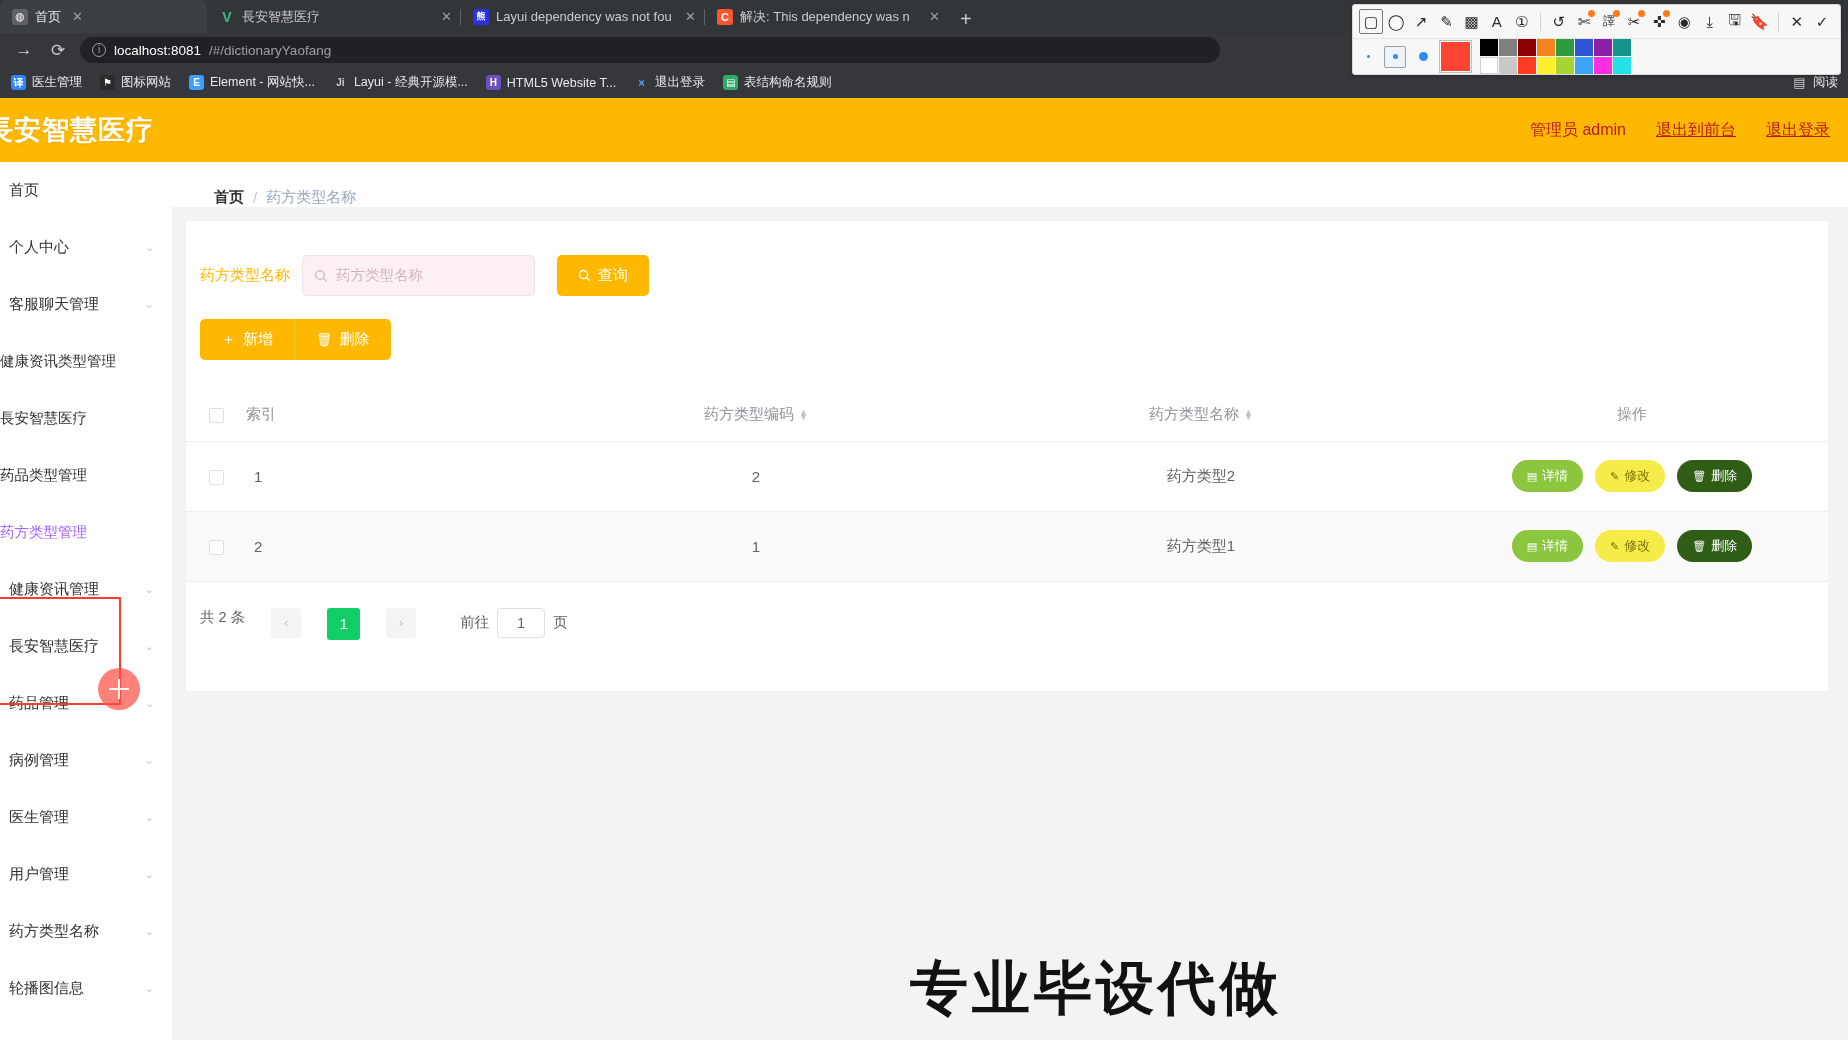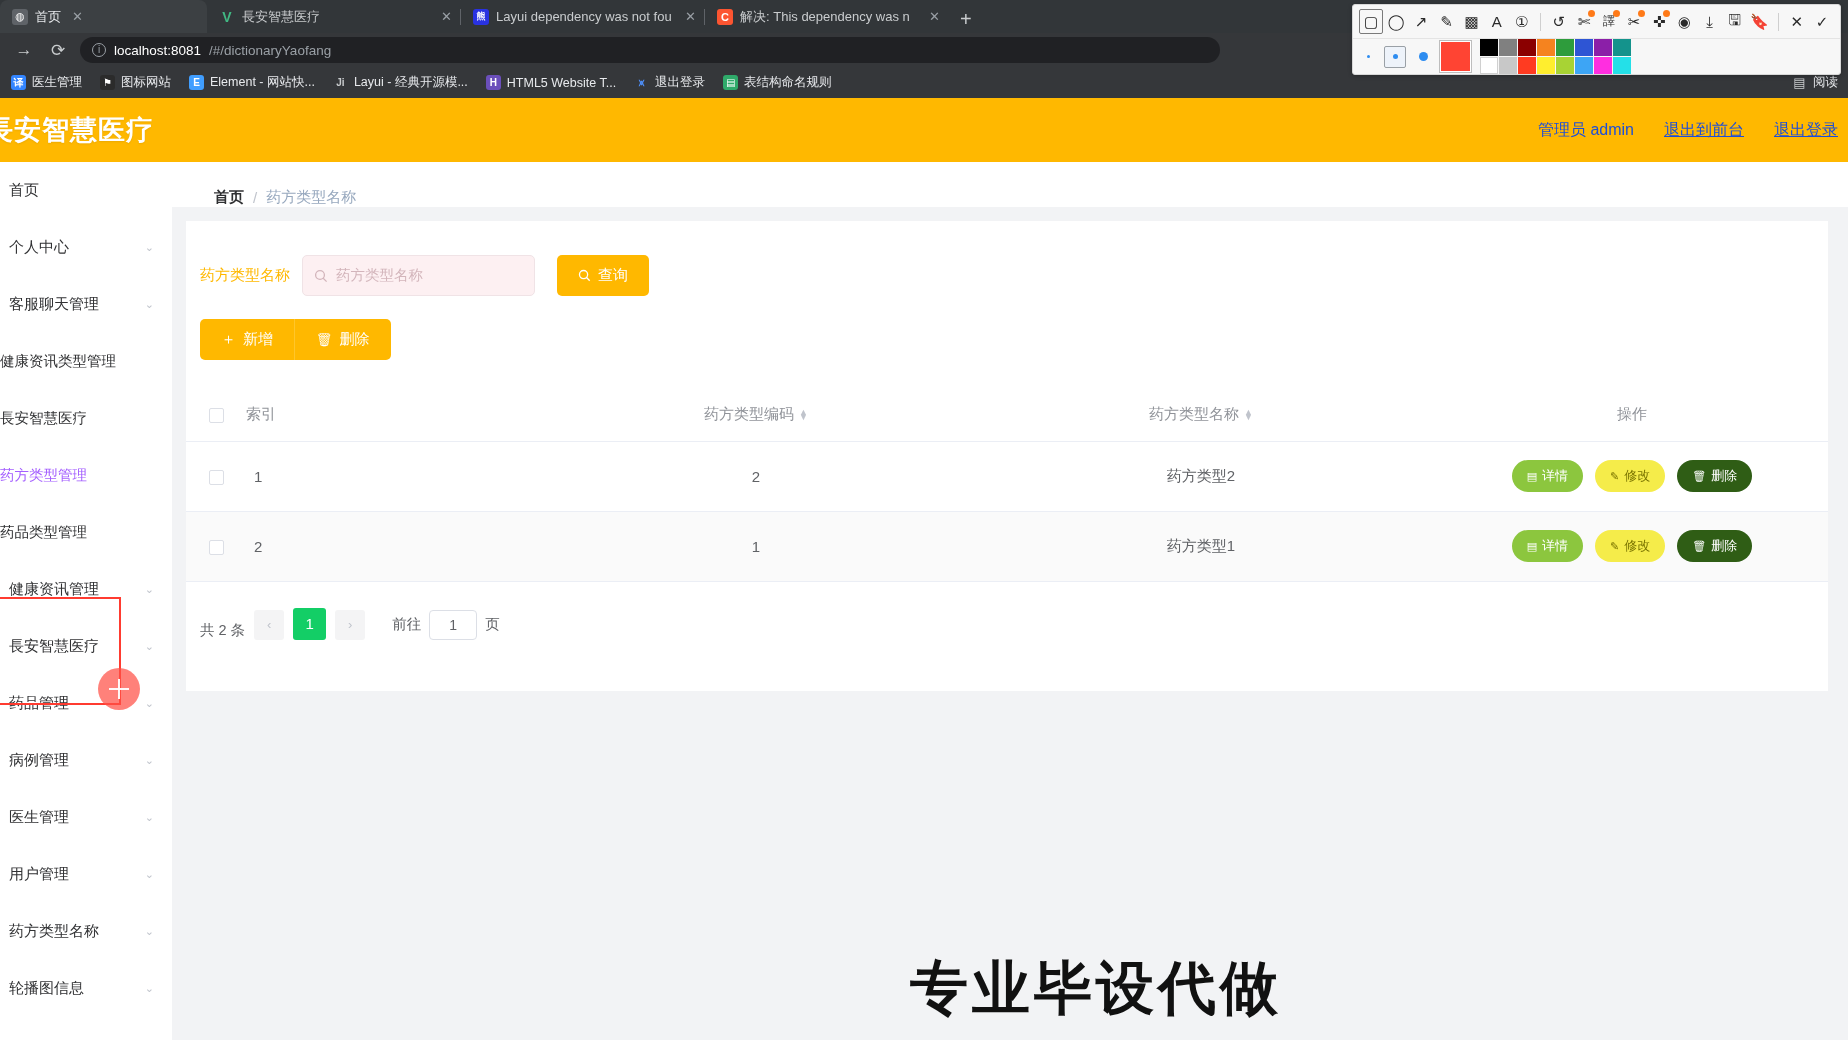--- a/index.html
+++ b/index.html
@@ -75,21 +75,21 @@
   .app-header {
     position: absolute; left: 0; top: 0; width: 1848px; height: 64px;
     background: #ffb800; display: flex; align-items: center;
   }
   .app-logo {
     color: #fff; font-size: 27px; font-weight: bold; margin-left: -14px;
     letter-spacing: 1px; text-shadow: 0 1px 2px rgba(0,0,0,.08);
   }
   .app-header-right {
     margin-left: auto; display: flex; align-items: center; gap: 30px;
-    color: #1d4ed8; font-size: 16px; padding-right: 10px;
+    color: #b91c1c; font-size: 16px; padding-right: 18px;
   }
   .app-header-right .lnk { text-decoration: underline; }
 
   .sidebar {
     position: absolute; left: 0; top: 64px; width: 172px; height: 878px;
     background: #fff; overflow: hidden;
   }
   .menu-item {
     height: 57px; display: flex; align-items: center; padding: 0 18px 0 9px;
     color: #303133; font-size: 15px; white-space: nowrap;
@@ -144,21 +144,21 @@
   .sort-ico { display: inline-flex; flex-direction: column; margin-left: 5px;
     vertical-align: middle; line-height: 5px; color: #c0c4cc; font-size: 9px; }
   .ops { display: flex; gap: 12px; justify-content: center; }
   .op-btn { height: 32px; border: none; border-radius: 16px; color: #fff;
     font-size: 13px; padding: 0 15px; display: flex; align-items: center; gap: 5px;
     font-family: inherit; }
   .op-detail { background: #8cc63e; }
   .op-edit { background: #f5ec4a; color: #7a7400; }
   .op-del { background: #2f5d15; }
 
-  .pager { display: flex; align-items: flex-end; gap: 9px; padding: 26px 0 0 14px;
+  .pager { display: flex; align-items: flex-start; gap: 26px; padding: 26px 0 0 14px;
     font-size: 14.5px; color: #606266; }
   .pg-btn { width: 30px; height: 30px; background: #f4f4f5; border-radius: 3px;
     color: #c0c4cc; display: flex; align-items: center; justify-content: center; font-size: 13px; }
   .pg-num { width: 33px; height: 32px; background: #13ce66; color: #fff;
     border-radius: 3px; display: flex; align-items: center; justify-content: center; font-size: 15px; }
   .pg-jump { display: flex; align-items: center; gap: 8px; margin-left: 18px; }
   .pg-input { width: 48px; height: 30px; border: 1px solid #dcdfe6; border-radius: 4px;
     text-align: center; line-height: 28px; font-size: 14px; color: #606266; background: #fff; }
 
   .watermark {
@@ -314,25 +314,25 @@
       <div class="menu-item">
           <span>客服聊天管理</span>
           <span class="menu-arrow">⌄</span>
         </div>
       <div class="menu-item sub">
           <span>健康资讯类型管理</span>
         </div>
       <div class="menu-item sub">
           <span>長安智慧医疗</span>
         </div>
+      <div class="menu-item sub">
+          <span>药品类型管理</span>
+        </div>
       <div class="menu-item sub active">
           <span>药方类型管理</span>
-        </div>
-      <div class="menu-item sub">
-          <span>药品类型管理</span>
         </div>
       <div class="menu-item">
           <span>健康资讯管理</span>
           <span class="menu-arrow">⌄</span>
         </div>
       <div class="menu-item">
           <span>長安智慧医疗</span>
           <span class="menu-arrow">⌄</span>
         </div>
       <div class="menu-item">

